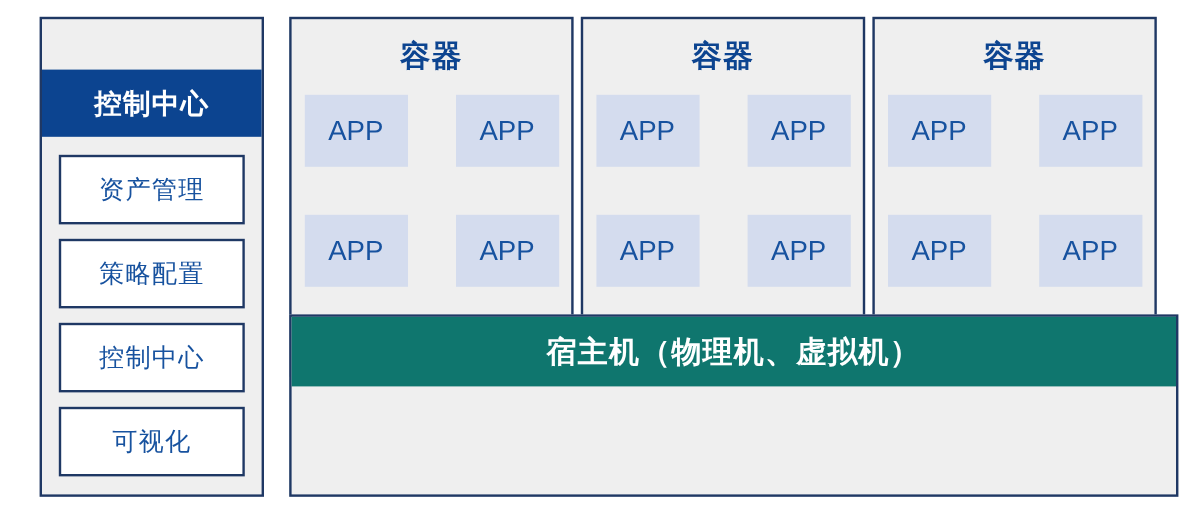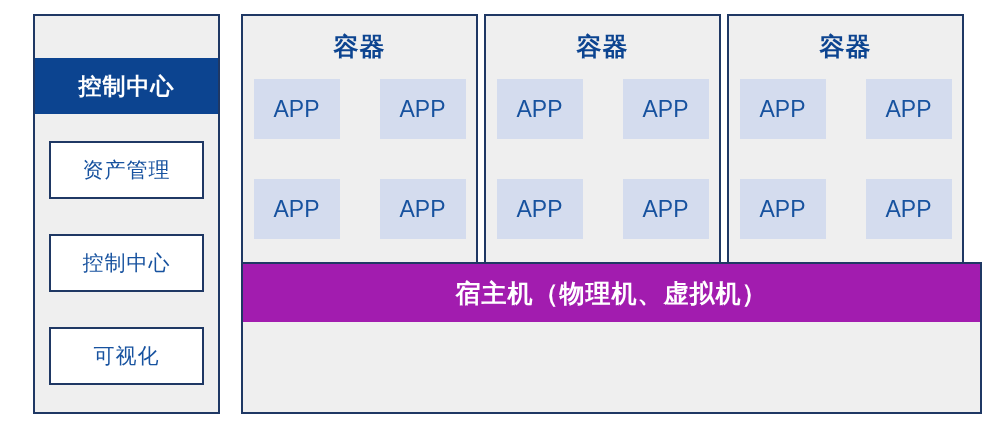--- a/index.html
+++ b/index.html
@@ -123,21 +123,21 @@
     width: 741px;
     height: 152px;
     border: 2px solid #1f3864;
     background: #efefef;
     box-sizing: border-box;
     display: flex;
     flex-direction: column;
   }
   .host-bar {
     flex: 0 0 58px;
-    background: #a21caf;
+    background: #0f766e;
     color: #ffffff;
     font-size: 25px;
     font-weight: bold;
     letter-spacing: 1px;
     display: flex;
     align-items: center;
     justify-content: center;
   }
   .host-body {
     flex: 1 1 auto;
@@ -163,20 +163,21 @@
 </style>
 </head>
 <body>
 
 <div id="diagram">
 
   <div class="control-panel">
     <div class="control-header">控制中心</div>
     <div class="control-body">
       <div class="control-item">资产管理</div>
+      <div class="control-item">策略配置</div>
       <div class="control-item">控制中心</div>
       <div class="control-item">可视化</div>
     </div>
   </div>
 
   <div class="containers-row">
 
     <div class="container-panel">
       <div class="container-title">容器</div>
       <div class="app-grid">

